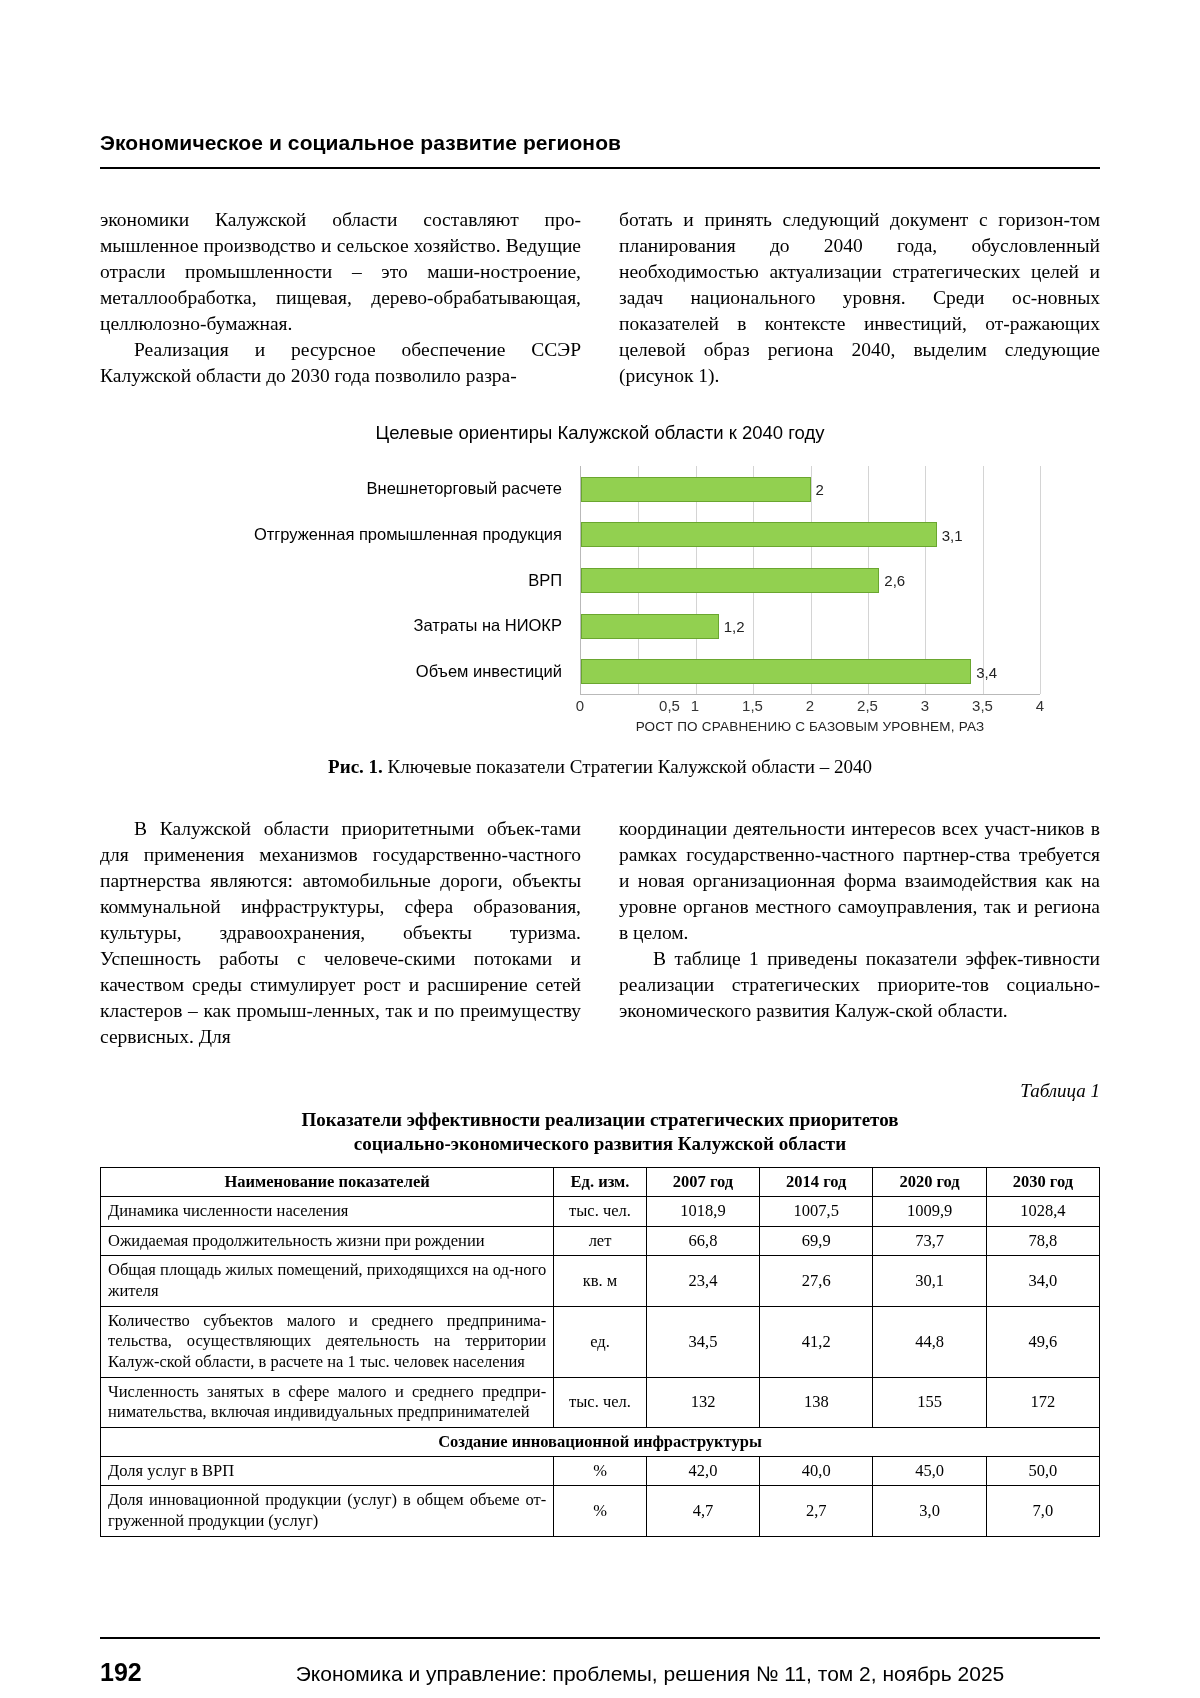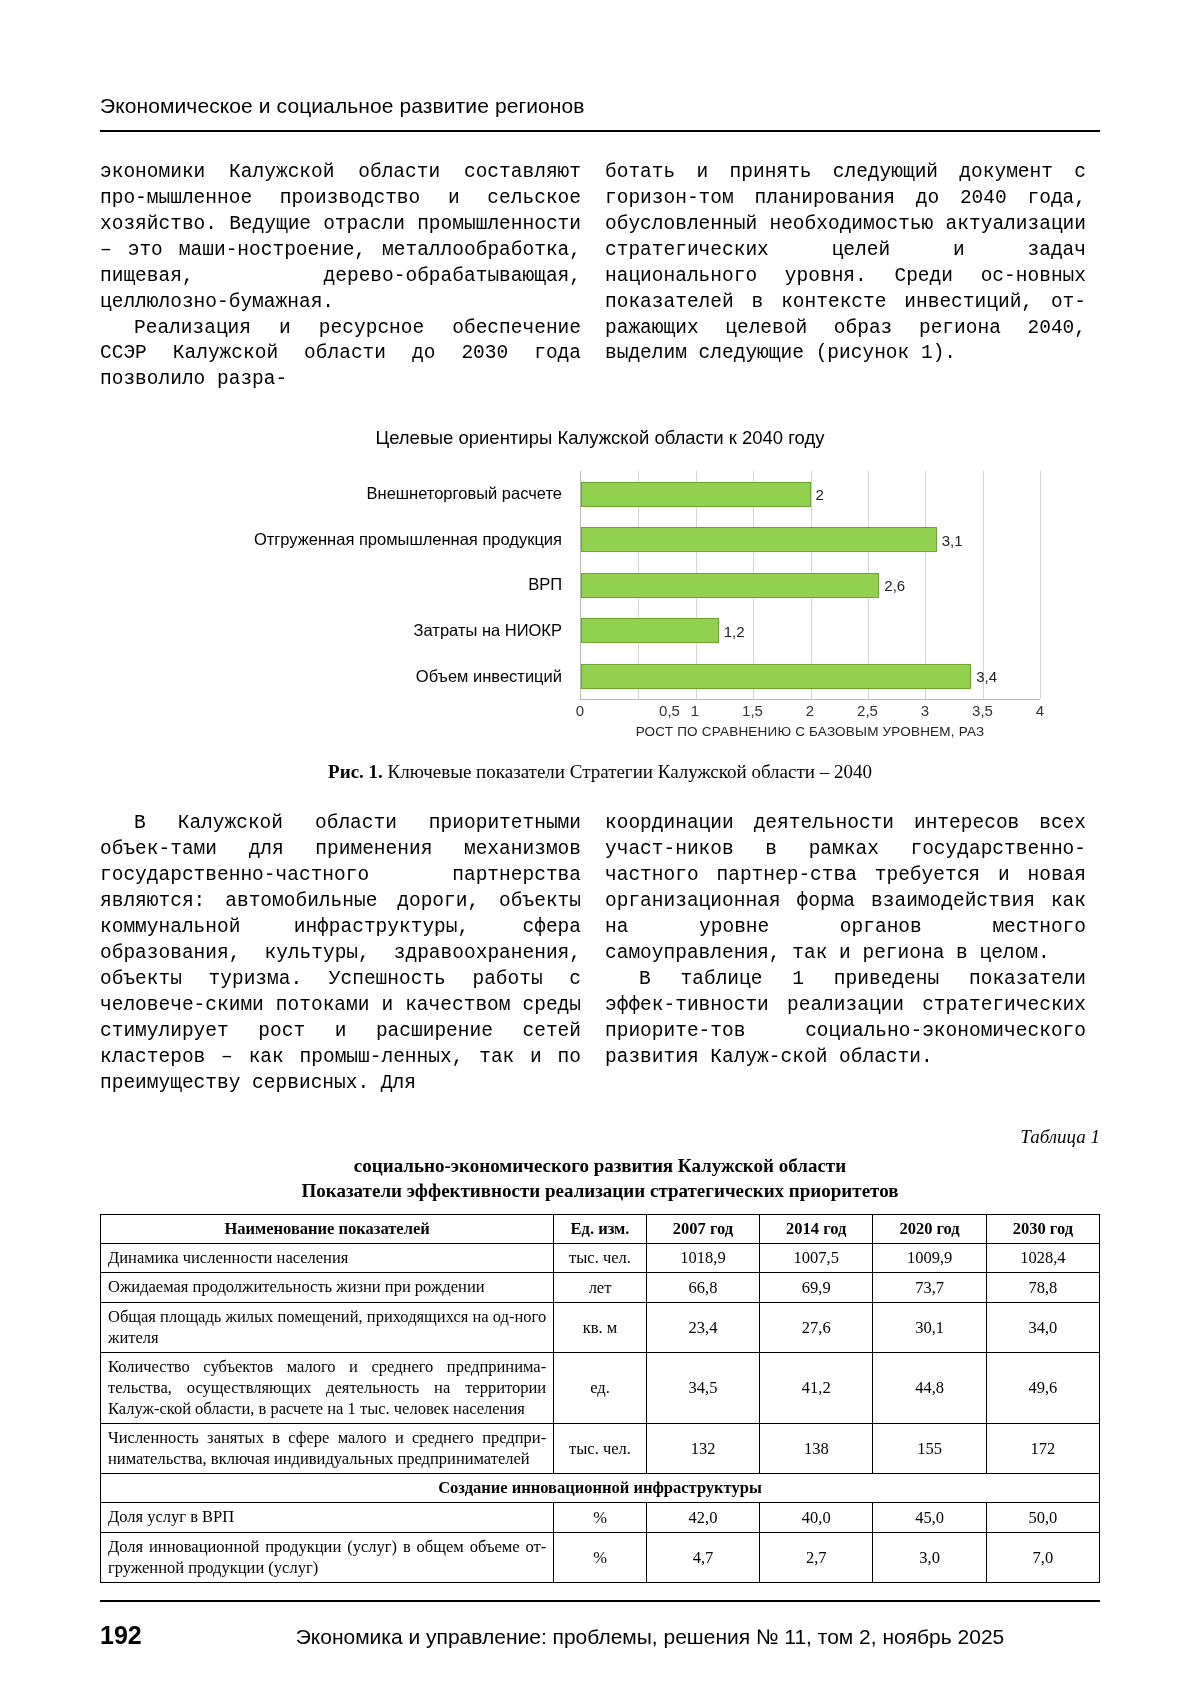--- a/index.html
+++ b/index.html
@@ -15,34 +15,34 @@
     background: #ffffff;
     font-family: "Liberation Serif", serif;
     color: #000000;
     box-sizing: border-box;
     padding: 0 100px;
   }
   
   .running-head {
     padding-top: 94px;
     font-family: "Liberation Sans", sans-serif;
-    font-weight: normal;
+    font-weight: bold;
     font-size: 21px;
     letter-spacing: 0.1px;
+    margin-top: 37px;
   }
   .head-rule {
     margin-top: 12px;
     border-bottom: 2px solid #000;
   }
   
   .cols {
     display: flex;
-    gap: 24px;
-    margin-top: 28px;
-    font-family: Liberation Mono, monospace;
+    gap: 38px;
+    margin-top: 38px;
   }
   .col {
     width: 481px;
   }
   p.body {
     margin: 0;
     font-size: 19.5px;
     line-height: 1.33;
     text-align: justify;
     text-justify: inter-word;
@@ -334,22 +334,22 @@
       <p class="body indent">В Калужской области приоритетными объек-тами для применения механизмов государственно-частного партнерства являются: автомобильные дороги, объекты коммунальной инфраструктуры, сфера образования, культуры, здравоохранения, объекты туризма. Успешность работы с человече-скими потоками и качеством среды стимулирует рост и расширение сетей кластеров – как промыш-ленных, так и по преимуществу сервисных. Для</p>
     </div>
     <div class="col">
       <p class="body">координации деятельности интересов всех участ-ников в рамках государственно-частного партнер-ства требуется и новая организационная форма взаимодействия как на уровне органов местного самоуправления, так и региона в целом.</p>
       <p class="body indent">В таблице 1 приведены показатели эффек-тивности реализации стратегических приорите-тов социально-экономического развития Калуж-ской области.</p>
     </div>
   </div>
 
   <div class="table-num">Таблица 1</div>
   <div class="table-title">
+    <div>Показатели эффективности реализации стратегических приоритетов</div>
     <div>социально-экономического развития Калужской области</div>
-    <div>Показатели эффективности реализации стратегических приоритетов</div>
   </div>
 
   <table class="data">
     <thead>
       <tr>
         <th style="width:44%">Наименование показателей</th>
         <th style="width:9%">Ед. изм.</th>
         <th style="width:11%">2007 год</th>
         <th style="width:11%">2014 год</th>
         <th style="width:11%">2020 год</th>

